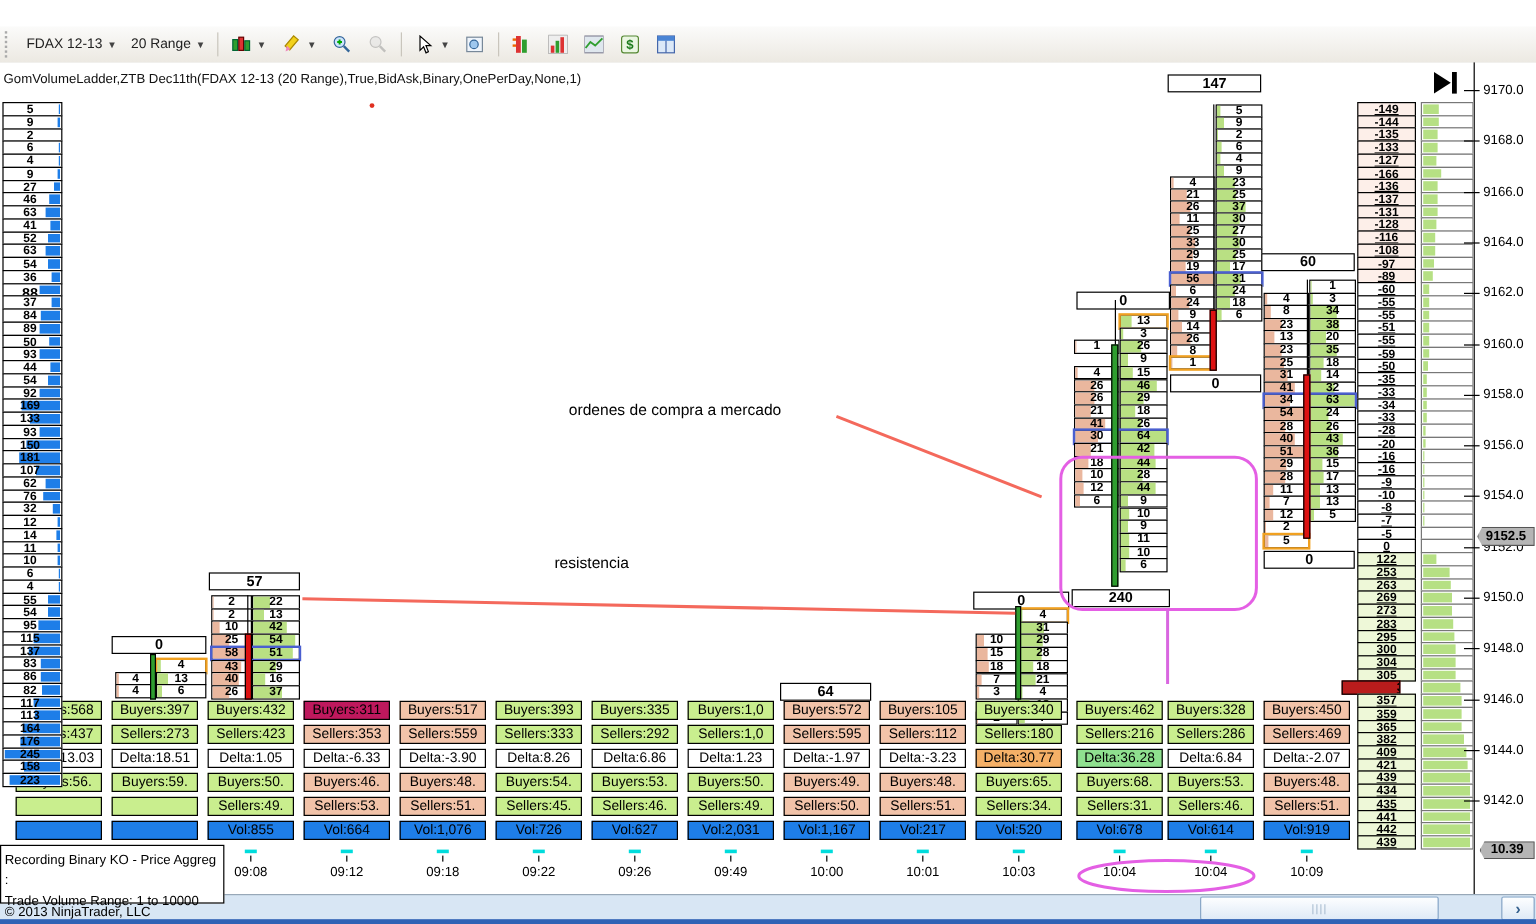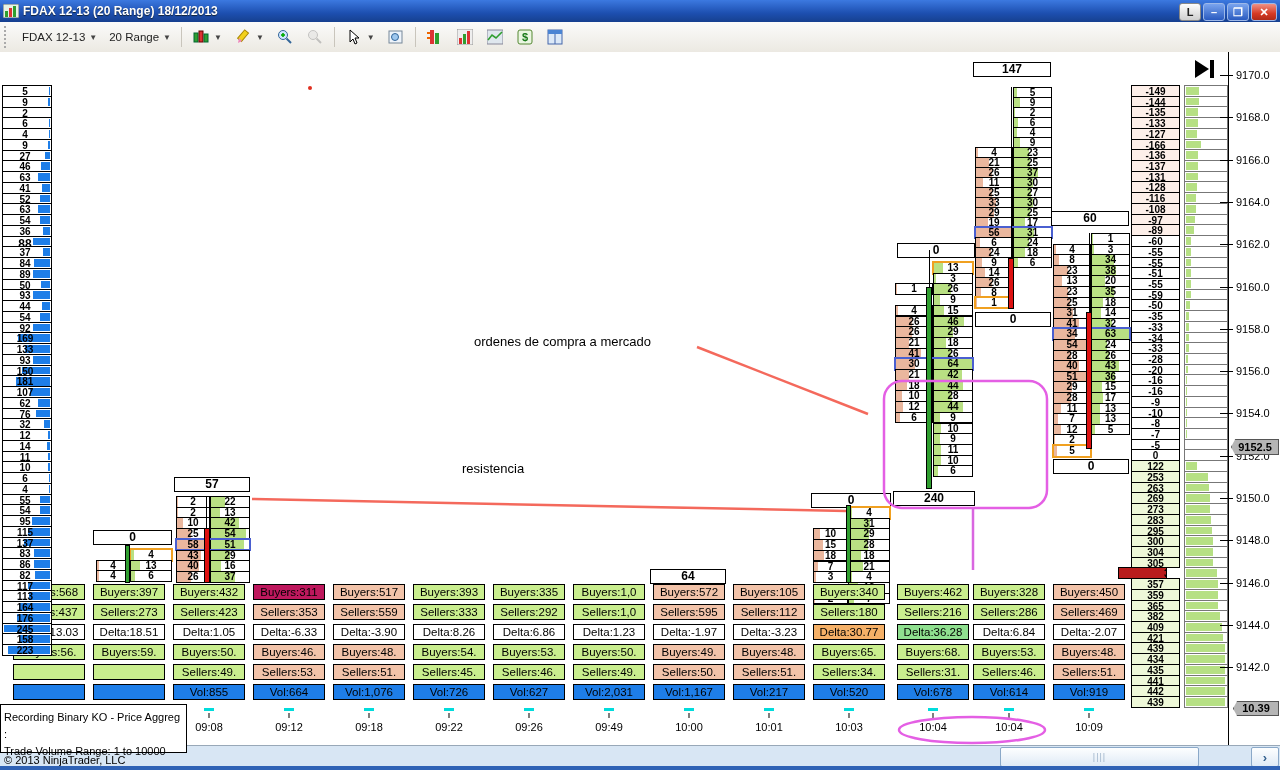--- a/index.html
+++ b/index.html
@@ -60,35 +60,20 @@
   #bottomstrip{position:absolute;left:0;top:766px;width:1280px;height:4px;background:#2f62b5;}
   .axisline-h{position:absolute;left:0;top:713px;width:1233px;height:1px;background:#000;}
   .axisline-v{position:absolute;left:1228px;top:0px;width:1px;height:713px;background:#000;}
   #playmark{position:absolute;left:1193px;top:6px;}
 </style>
 </head>
 <body>
 
 <div id="app">
 
-  <div id="titlebar">
-    <svg width="16" height="14" style="margin-left:3px">
-      <rect x="0" y="0" width="16" height="14" fill="#e8f2e4" stroke="#567"></rect>
-      <rect x="2" y="7" width="3" height="6" fill="#2f9e2f"></rect>
-        <rect x="6" y="4" width="3" height="9" fill="#d33"></rect>
-        <rect x="10" y="2" width="3" height="11" fill="#2f9e2f"></rect>
-    </svg>
-    <span class="ttl">FDAX 12-13 (20 Range)  18/12/2013</span>
-    <div class="winbtns">
-      <div class="winbtn lbtn">L</div>
-      <div class="winbtn">–</div>
-      <div class="winbtn">❐</div>
-      <div class="winbtn close">✕</div>
-    </div>
-  </div>
 
   <div id="toolbar">
     <div class="tb-grip"></div>
     <div class="tb-btn">
       <span>FDAX 12-13</span>
         <span class="caret">▼</span>
     </div>
     <div class="tb-btn">
       <span>20 Range</span>
         <span class="caret">▼</span>
@@ -190,20 +175,21 @@
         <svg width="16" height="16">
             <rect x="1" y="1" width="14" height="14" fill="#dce9f8" stroke="#46a"></rect>
             <rect x="1" y="1" width="14" height="4" fill="#4a84d4"></rect>
             <line x1="8" y1="5" x2="8" y2="15" stroke="#46a"></line>
           </svg>
       </span>
     </div>
   </div>
 
   <div id="chart">
+    <div class="abs" style="left:3px;top:8px;font-size:11px;color:#111;">GomVolumeLadder,ZTB Dec11th(FDAX 12-13 (20 Range),True,BidAsk,Binary,OnePerDay,None,1)</div>
 
     <svg id="playmark" width="26" height="26">
       <polygon points="2,2 16,11 2,20" fill="#000"></polygon>
         <rect x="17" y="2" width="4" height="18" fill="#000"></rect>
     </svg>
 
     <div class="axisline-h"></div>
     <div class="axisline-v"></div>
 
     <div id="leftprofile" style="position: absolute; z-index: 35;">

